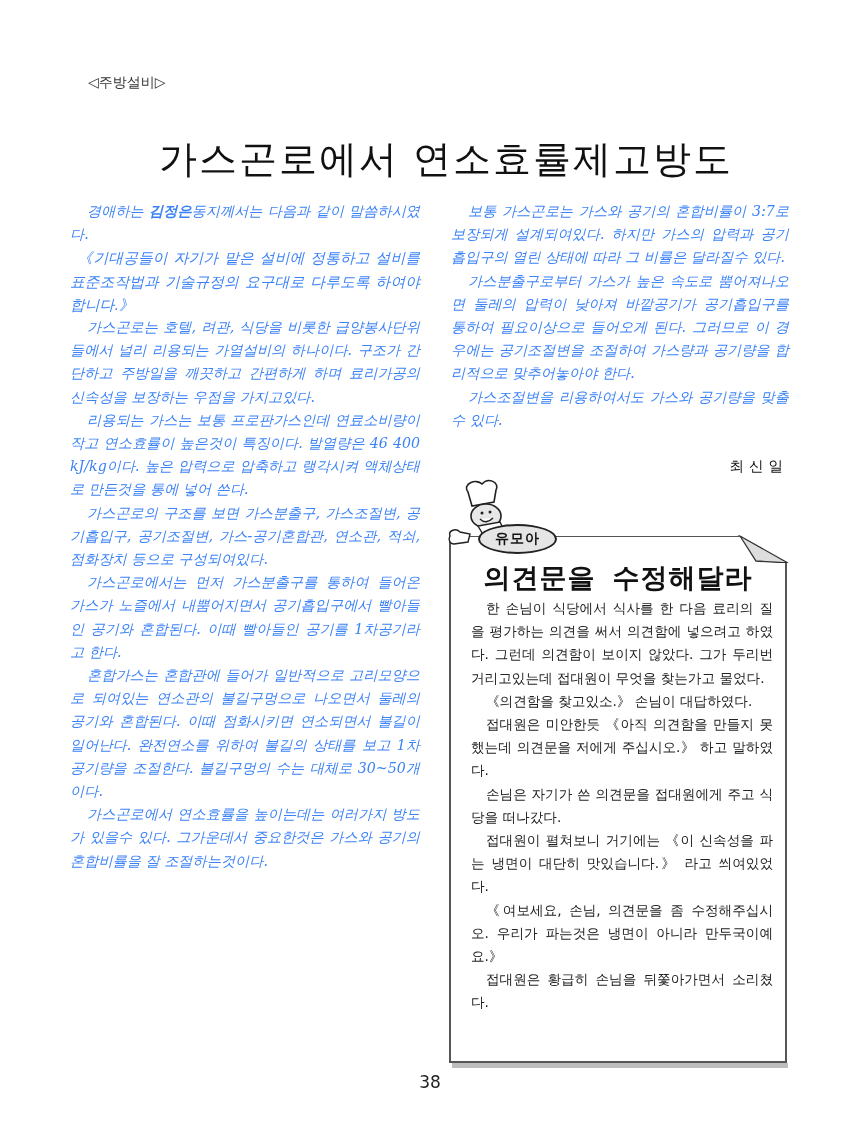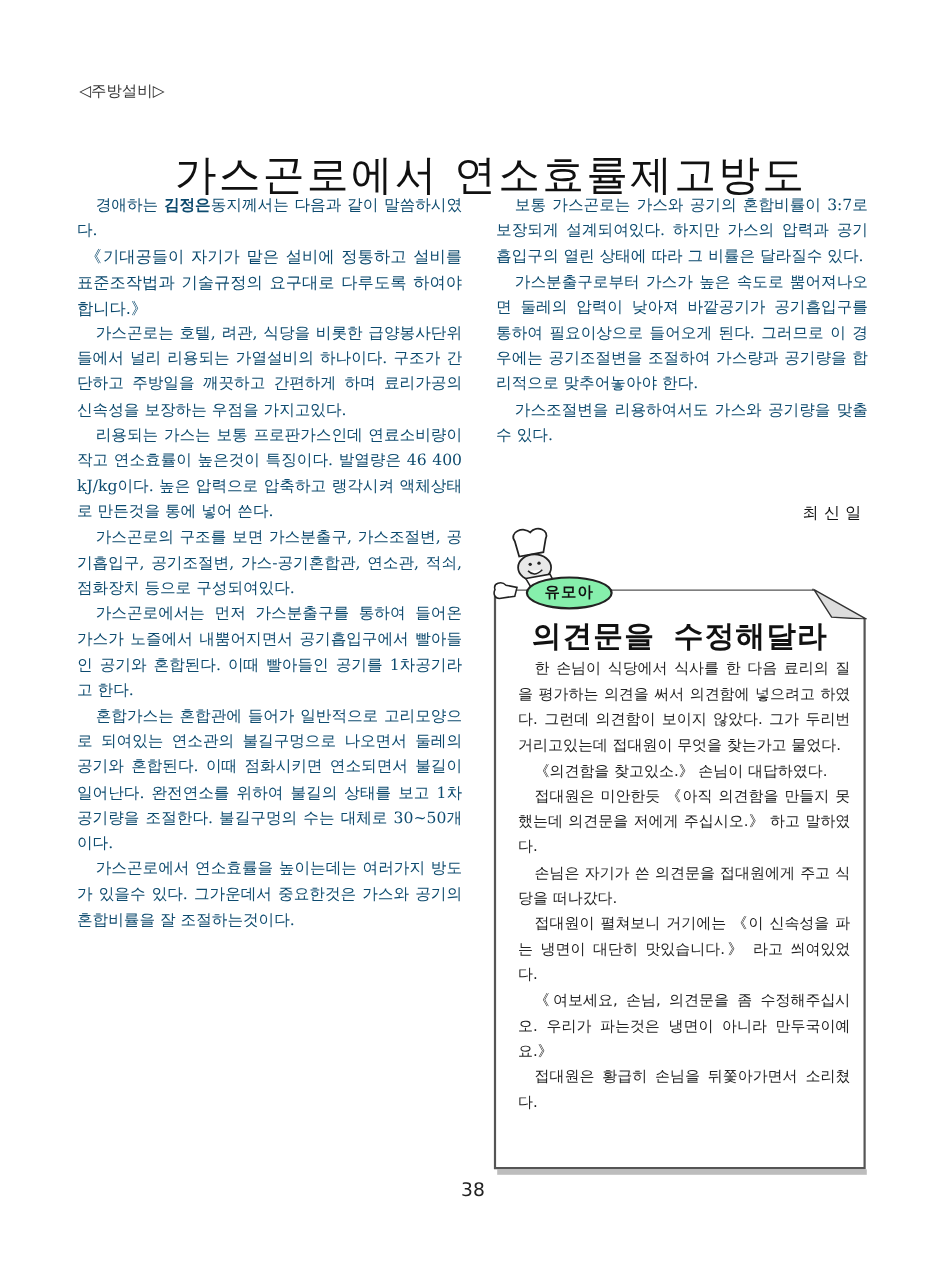--- a/index.html
+++ b/index.html
@@ -1,30 +1,30 @@
 <!DOCTYPE html>
 <html><head>
 <meta charset="utf-8">
 <style>
   html, body { margin: 0; padding: 0; background: #ffffff; }
   body { width: 860px; height: 1147px; position: relative; overflow: hidden; color: #111; }
   .section-tag {
-    position: absolute; left: 72px; top: 74px;
+    position: absolute; left: 88px; top: 74px;
     font-family: "DejaVu Sans", sans-serif; font-size: 14px; color: #333;
     letter-spacing: 0px;
   }
   .page-title {
     position: absolute; left: 0; width: 860px; top: 118px; text-align: center;
     font-family: "DejaVu Sans", sans-serif; font-size: 38px; font-weight: normal;
     letter-spacing: 2px; color: #111; margin: 16px;
   }
   .col {
-    position: absolute; top: 176px;
+    position: absolute; top: 200px;
     font-family: "DejaVu Serif", serif; font-size: 14.2px; line-height: 23.2px;
-    text-align: justify; color: #0c4a6e;
+    text-align: justify; color: #3b82f6; font-style: italic;
   }
   .col-left { left: 70px; width: 350px; }
   .col-right { left: 451px; width: 338px; }
   .col p { margin: 0; text-indent: 1.2em; }
   .col p.quote { font-family: "DejaVu Sans", sans-serif; font-size: 14.8px; text-indent: 0.5em; }
   .col .bold { font-weight: bold; }
   .author {
     position: absolute; right: 72px; top: 457px;
     font-family: "DejaVu Serif", serif; font-size: 14.5px; letter-spacing: 5px;
   }
@@ -38,21 +38,21 @@
     position: absolute; left: 452px; top: 1063px; width: 336px; height: 5px; background: #bdbdbd;
   }
   .fold {
     position: absolute; left: 738px; top: 533px; width: 52px; height: 30px;
   }
   .chef {
     position: absolute; left: 448px; top: 478px; width: 80px; height: 70px;
   }
   .humor-badge {
     position: absolute; left: 478px; top: 524px; width: 75px; height: 26px;
-    border: 2px solid #222; border-radius: 50%; background: #86efac;
+    border: 2px solid #222; border-radius: 50%; background: #e5e5e5;
     font-family: "DejaVu Sans", sans-serif; font-weight: bold; font-size: 14px;
     display: flex; align-items: center; justify-content: center; letter-spacing: 1px;
   }
   .humor-title {
     position: absolute; left: 449px; width: 338px; top: 560px; text-align: center;
     font-family: Liberation Mono, monospace; font-weight: bold; font-size: 27px; letter-spacing: 1px;
     margin: 0;
   }
   .humor-body {
     position: absolute; left: 471px; top: 597px; width: 302px;

